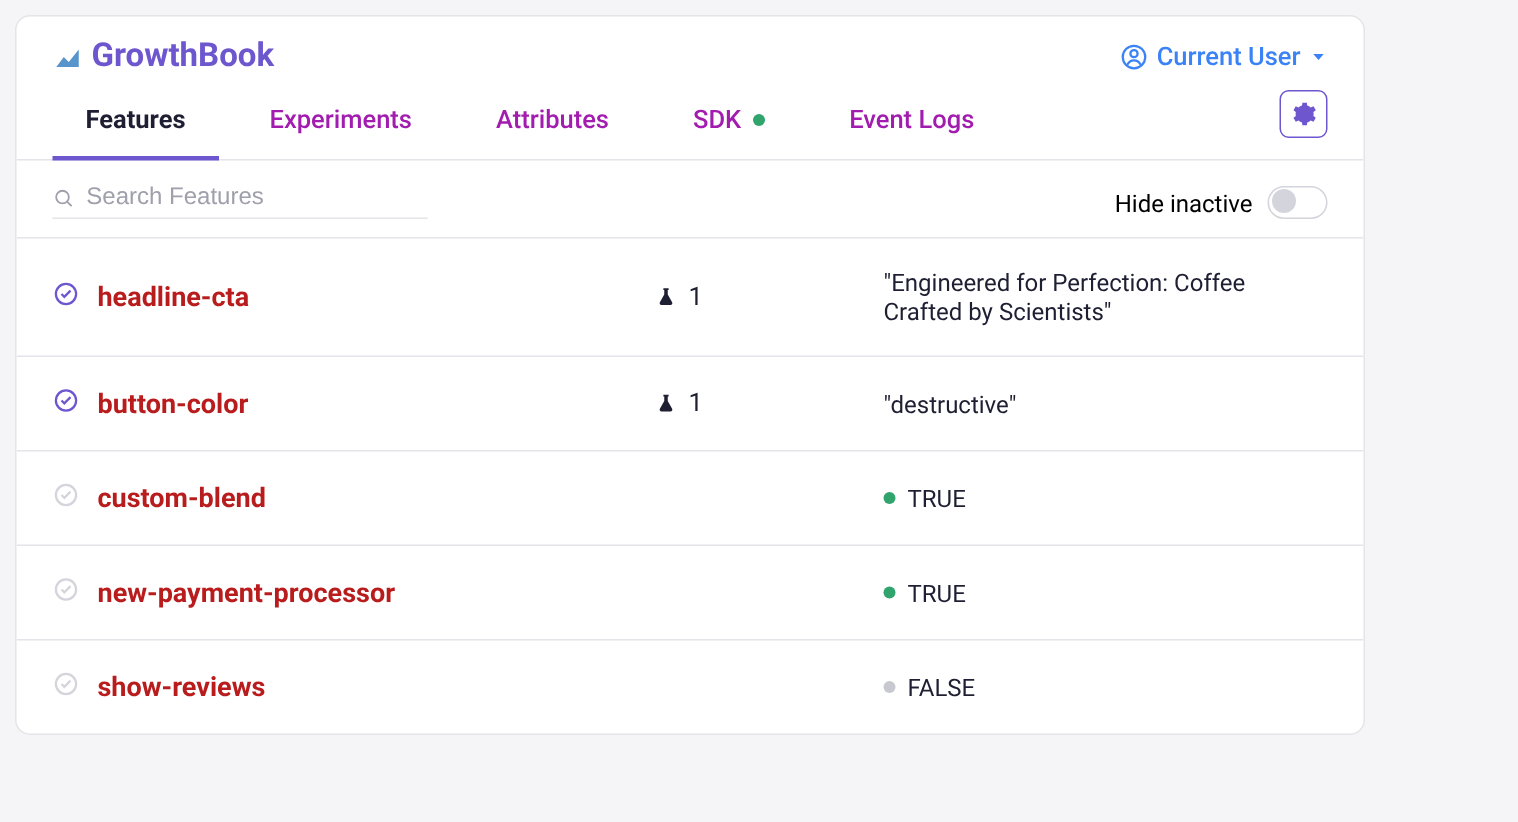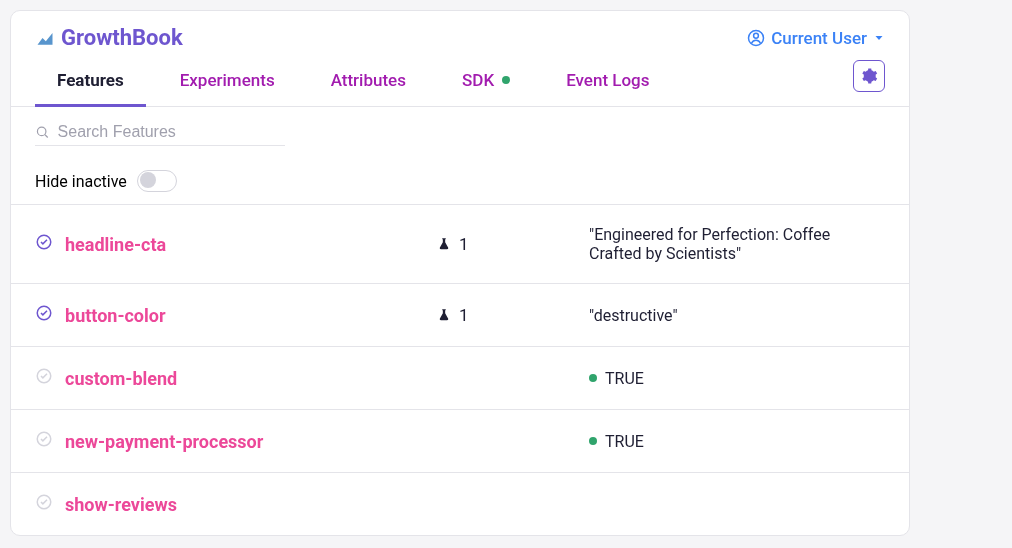--- a/index.html
+++ b/index.html
@@ -82,24 +82,23 @@
       border-radius: 6px;
       display: flex;
       align-items: center;
       justify-content: center;
       color: #6e56cf;
       cursor: pointer;
       margin-bottom: 10px;
     }
     .filter-bar {
       display: flex;
-      align-items: flex-start;
+      align-items: flex-end;
       padding: 12px 24px;
       gap: 12px;
-      flex-direction: column;
     }
     .search-wrap {
       display: flex;
       align-items: center;
       gap: 8px;
       color: #a0a0ad;
       border-bottom: 1px solid #e4e4e9;
       padding: 4px 0;
       width: 250px;
     }
@@ -147,21 +146,21 @@
       cursor: pointer;
     }
     .status-icon {
       width: 18px;
       height: 18px;
       flex-shrink: 0;
     }
     .feature-name {
       font-size: 18px;
       font-weight: 700;
-      color: #ec4899;
+      color: #b91c1c;
       flex: 0 0 360px;
     }
     .exp-col {
       flex: 0 0 140px;
       display: flex;
       align-items: center;
       gap: 8px;
       font-size: 17px;
       color: #1f1f33;
     }
@@ -312,16 +311,20 @@
           <span>TRUE</span>
         </div>
       </div>
       <div class="feature-row">
         <span><svg class="status-icon" viewBox="0 0 24 24" fill="none" stroke="#d4d4dc" stroke-width="2">
             <circle cx="12" cy="12" r="9"></circle>
             <path d="M8 12l2.5 2.5L16 9"></path>
           </svg></span>
         <div class="feature-name">show-reviews</div>
         <div class="exp-col"></div>
+        <div class="value-col">
+          <span class="bool-dot false"></span>
+          <span>FALSE</span>
+        </div>
       </div>
     </div>
 
 </div>
 
 </body></html>

